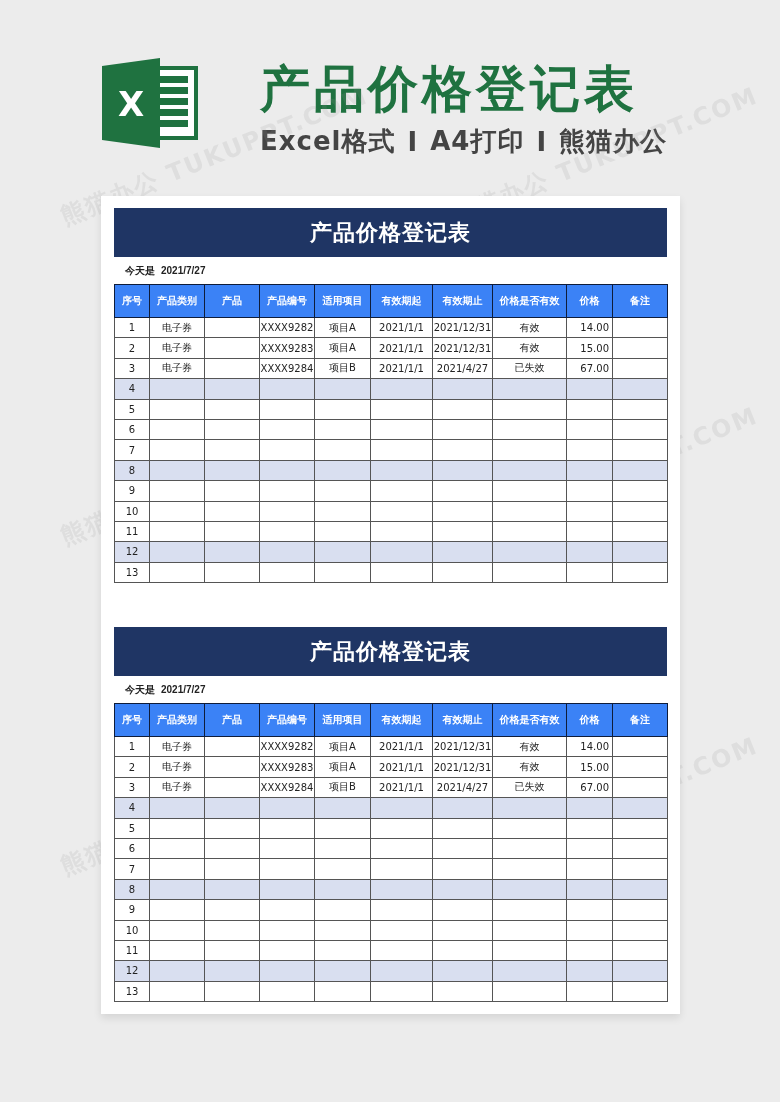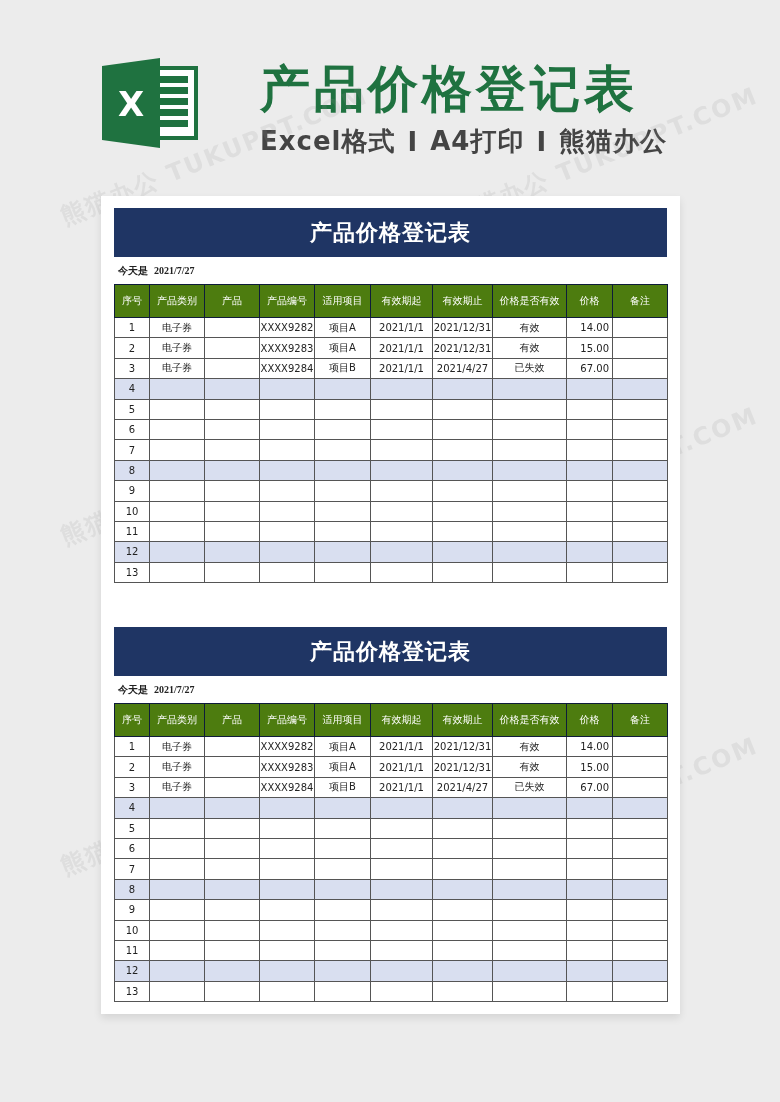--- a/index.html
+++ b/index.html
@@ -34,27 +34,28 @@
     background: #fff; box-shadow: 0 4px 8px rgba(0,0,0,0.10);
   }
   .sheet { position: absolute; left: 13px; width: 553px; }
   .banner {
     height: 49px; background: #1f3564; color: #fff;
     font-size: 22px; font-weight: bold; text-align: center; line-height: 49px;
     font-family: "DejaVu Sans", sans-serif; letter-spacing: 1px;
   }
   .today {
     height: 27px; font-size: 10px; font-weight: bold; line-height: 27px; padding-left: 4px;
-    font-family: Liberation Serif, serif;
+    font-family: Liberation Sans, sans-serif;
+    margin-left: 7px;
   }
   .today span + span { margin-left: 6px; }
   table { border-collapse: collapse; width: 553px; table-layout: fixed; }
   th, td { border: 1px solid #555; font-size: 10px; text-align: center; overflow: hidden; white-space: nowrap; }
   th {
-    background: #4d7c0f; color: #fff; height: 33px; font-weight: normal;
+    background: #3b82f6; color: #fff; height: 33px; font-weight: bold;
     border-color: #0e1c3a;
     font-family: "DejaVu Sans", sans-serif;
   }
   td { height: 20.4px; color: #222; font-family: "DejaVu Sans", sans-serif; }
   td.num { text-align: right; padding-right: 3px; }
   tr.alt td { background: #d9dff0; }
 </style>
 </head>
 <body>
 

